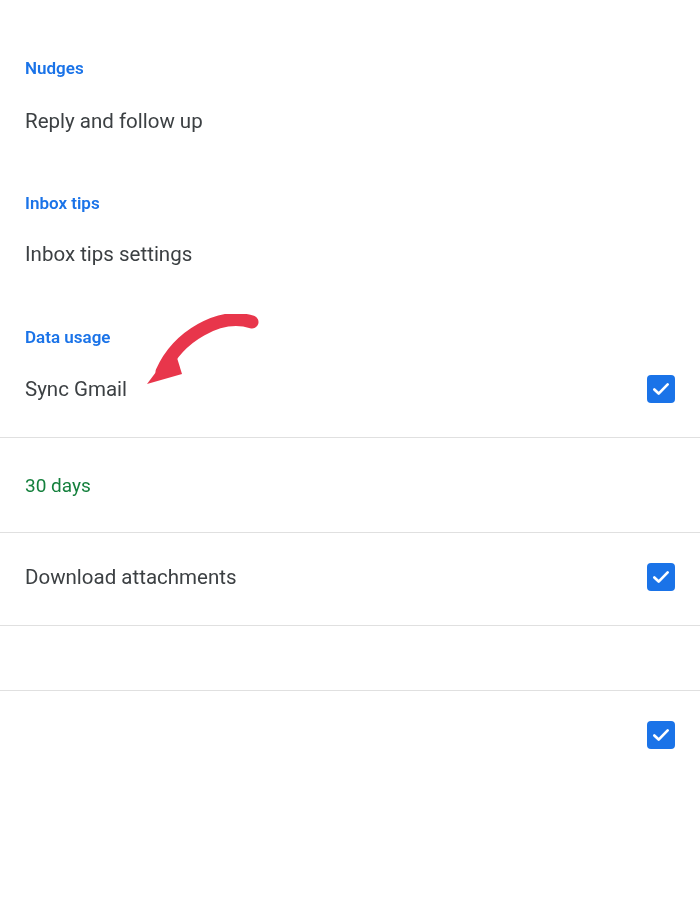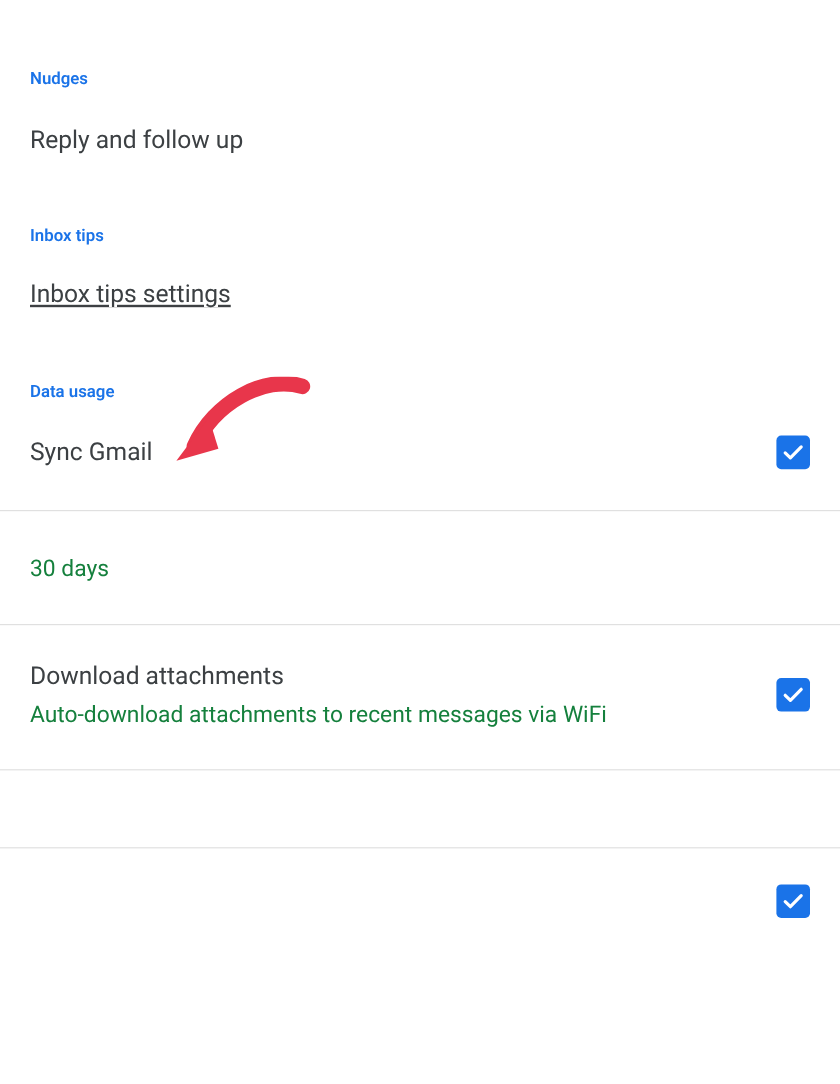--- a/index.html
+++ b/index.html
@@ -6,21 +6,21 @@
     body {
       width: 700px;
       height: 903px;
       background: #fff;
       font-family: -apple-system, Roboto, "Helvetica Neue", Arial, sans-serif;
       color: #3d4043;
       position: relative;
     }
     .section-header {
       color: #1a73e8;
-      font-size: 14px;
+      font-size: 17px;
       font-weight: 600;
       padding-left: 25px;
     }
     .item {
       padding: 0 25px;
       display: flex;
       align-items: center;
       justify-content: space-between;
     }
     .item-text {
@@ -63,21 +63,21 @@
       left: 140px;
       top: 314px;
       pointer-events: none;
     }
     .arrow svg { display: block; }
 
     
     .sp-nudges-header { padding-top: 58px; }
     .sp-nudges-item   { padding-top: 30px; padding-bottom: 18px; }
     .sp-inbox-header  { padding-top: 40px; }
-    .sp-inbox-item    { padding-top: 28px; padding-bottom: 18px; text-decoration: underline; }
+    .sp-inbox-item    { padding-top: 28px; padding-bottom: 18px; }
     .sp-data-header   { padding-top: 42px; }
     .sp-sync-item     { padding-top: 28px; padding-bottom: 34px; }
     .sp-days-item     { padding-top: 30px; padding-bottom: 34px; }
     .sp-dl-item       { padding-top: 30px; padding-bottom: 34px; }
     .sp-img-item      { padding-top: 30px; padding-bottom: 34px; }
     .sp-dyn-item      { padding-top: 30px; padding-bottom: 34px; }
   </style>
 </head>
 <body>
 
@@ -116,21 +116,20 @@
   <div class="item-text">
     <div class="item-sub">30 days</div>
   </div>
 </div>
 
 <div class="divider"></div>
 
 <div class="item sp-dl-item">
   <div class="item-text">
     <div class="item-title">Download attachments</div>
-    <div class="item-sub">Auto-download attachments to recent messages via WiFi</div>
   </div>
   <div class="checkbox">
     <svg width="20" height="20" viewBox="0 0 24 24">
       <path d="M4 12.5 L9.2 17.5 L20 6.5" stroke="#fff" stroke-width="3.2" fill="none" stroke-linecap="round" stroke-linejoin="round"></path>
     </svg>
   </div>
 </div>
 
 <div class="divider"></div>
 

